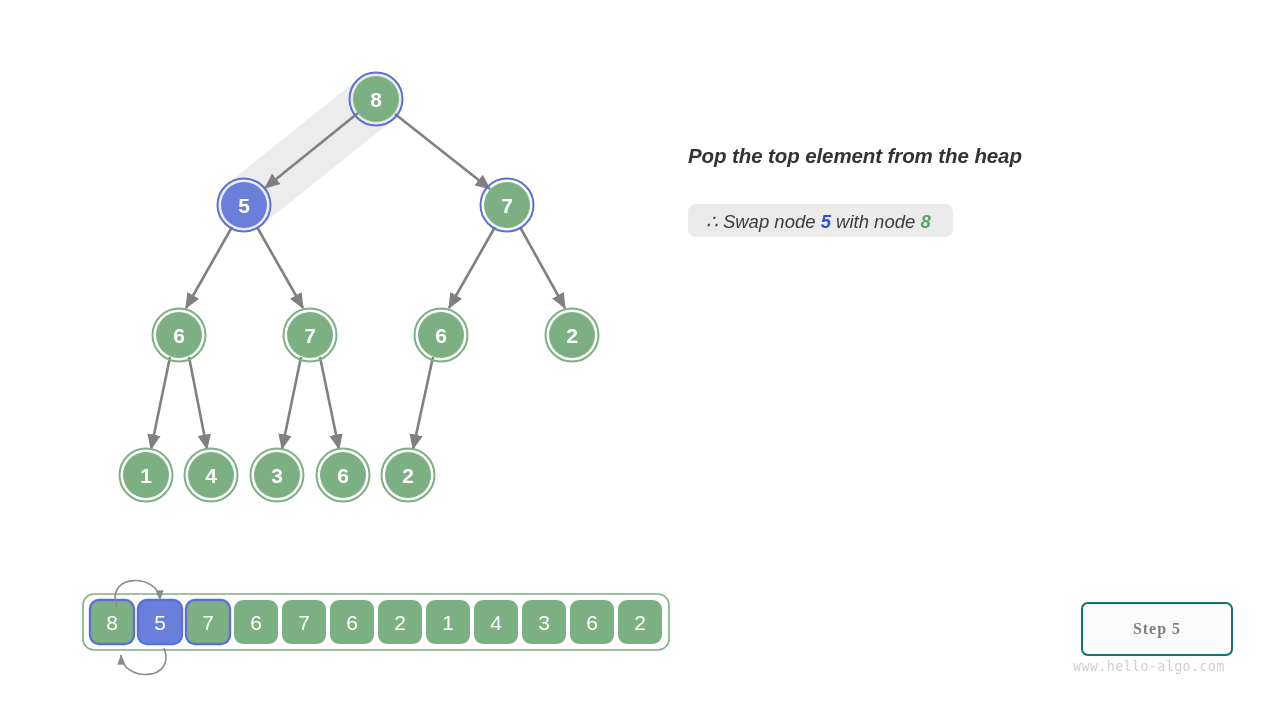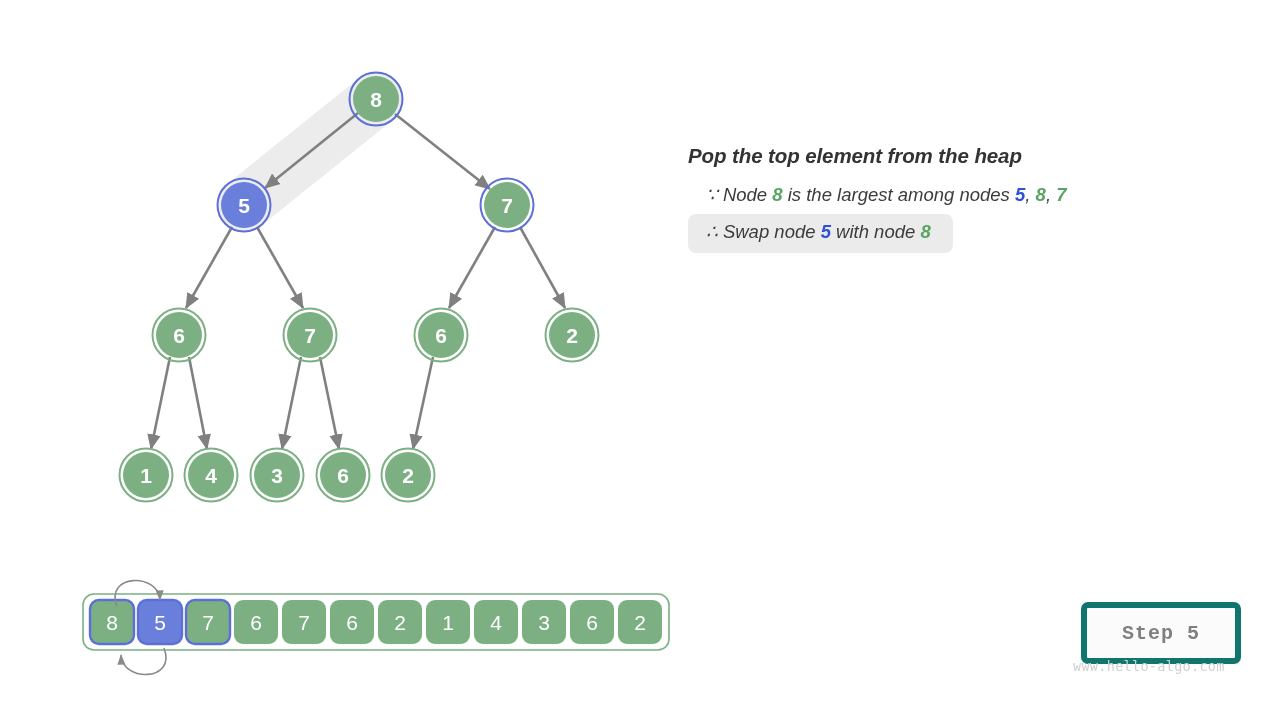--- a/index.html
+++ b/index.html
@@ -50,41 +50,41 @@
     font-size: 18.5px;
     color: #3c3c3c;
     margin: 0 0 4px 0;
     padding-left: 18px;
     white-space: nowrap;
   }
   .reason-line.boxed {
     display: inline-block;
     background: #ebebeb;
     border-radius: 8px;
-    padding: 7px 22px 10px 18px;
-    margin-top: 4px;
+    padding: 7px 22px 4px 18px;
+    margin-top: 20px;
   }
   .num-green { color: #5aa463; font-weight: bold; }
   .num-blue  { color: #2f51d6; font-weight: bold; }
 
   
   #step-badge {
     position: absolute;
     left: 1081px;
     top: 602px;
     width: 148px;
     height: 50px;
-    border: 6px solid #0f766e;
+    border: 2px solid #0f766e;
     border-radius: 7px;
     background: #fbfbfb;
     display: flex;
     align-items: center;
     justify-content: center;
-    font-family: Liberation Mono, monospace;
-    font-size: 20px;
+    font-family: Liberation Serif, serif;
+    font-size: 16px;
     font-weight: bold;
     color: #808080;
     letter-spacing: 1px;
   }
   #watermark {
     position: absolute;
     left: 1073px;
     top: 658px;
     font-family: "DejaVu Sans Mono", monospace;
     font-size: 13.5px;
@@ -241,24 +241,20 @@
   <g fill="none" stroke="#8a8a8a" stroke-width="1.6">
     <path d="M117,607 C104,573 159,573 160,600" marker-end="url(#arrowhead-thin)"></path>
     <path d="M164,648 C177,682 122,682 121,655" marker-end="url(#arrowhead-thin)"></path>
   </g>
 </svg>
 
 <div id="explain-panel">
   <div id="explain-title">Pop the top element from the heap</div>
 
 
-  <div class="reason-line">
-    <span>∵</span>
-    <span>Node </span><span class="num-green">8</span><span> is the largest among nodes </span><span class="num-blue">5</span><span>, </span><span class="num-green">8</span><span>, </span><span class="num-green">7</span>
-  </div>
 
   <div class="reason-line boxed">
     <span>∴</span>
     <span>Swap node </span><span class="num-blue">5</span><span> with node </span><span class="num-green">8</span>
   </div>
 </div>
 
 <div id="step-badge">
   <span>Step 5</span>
 </div>

